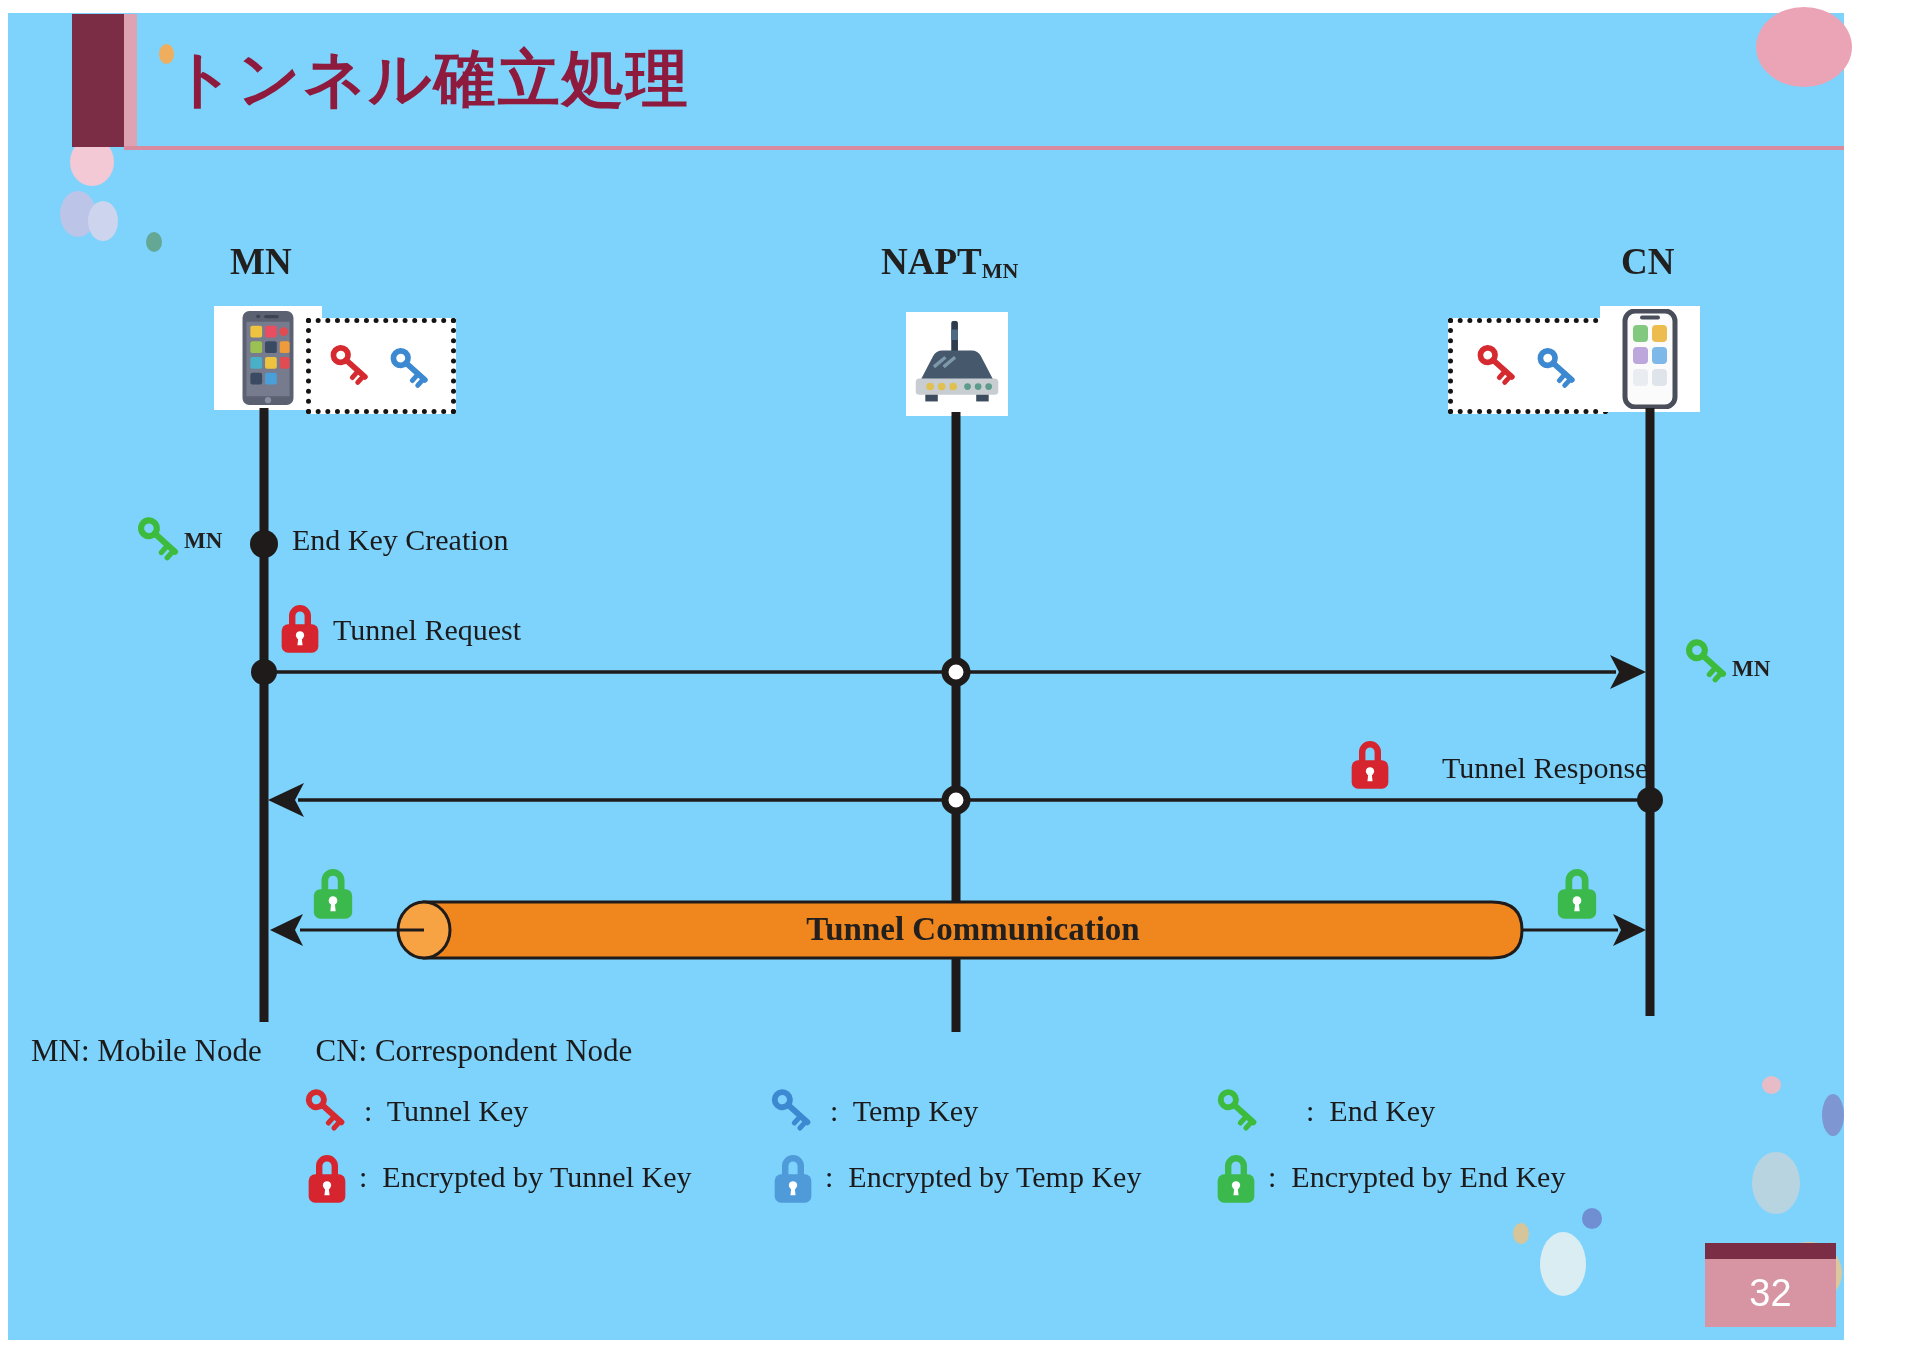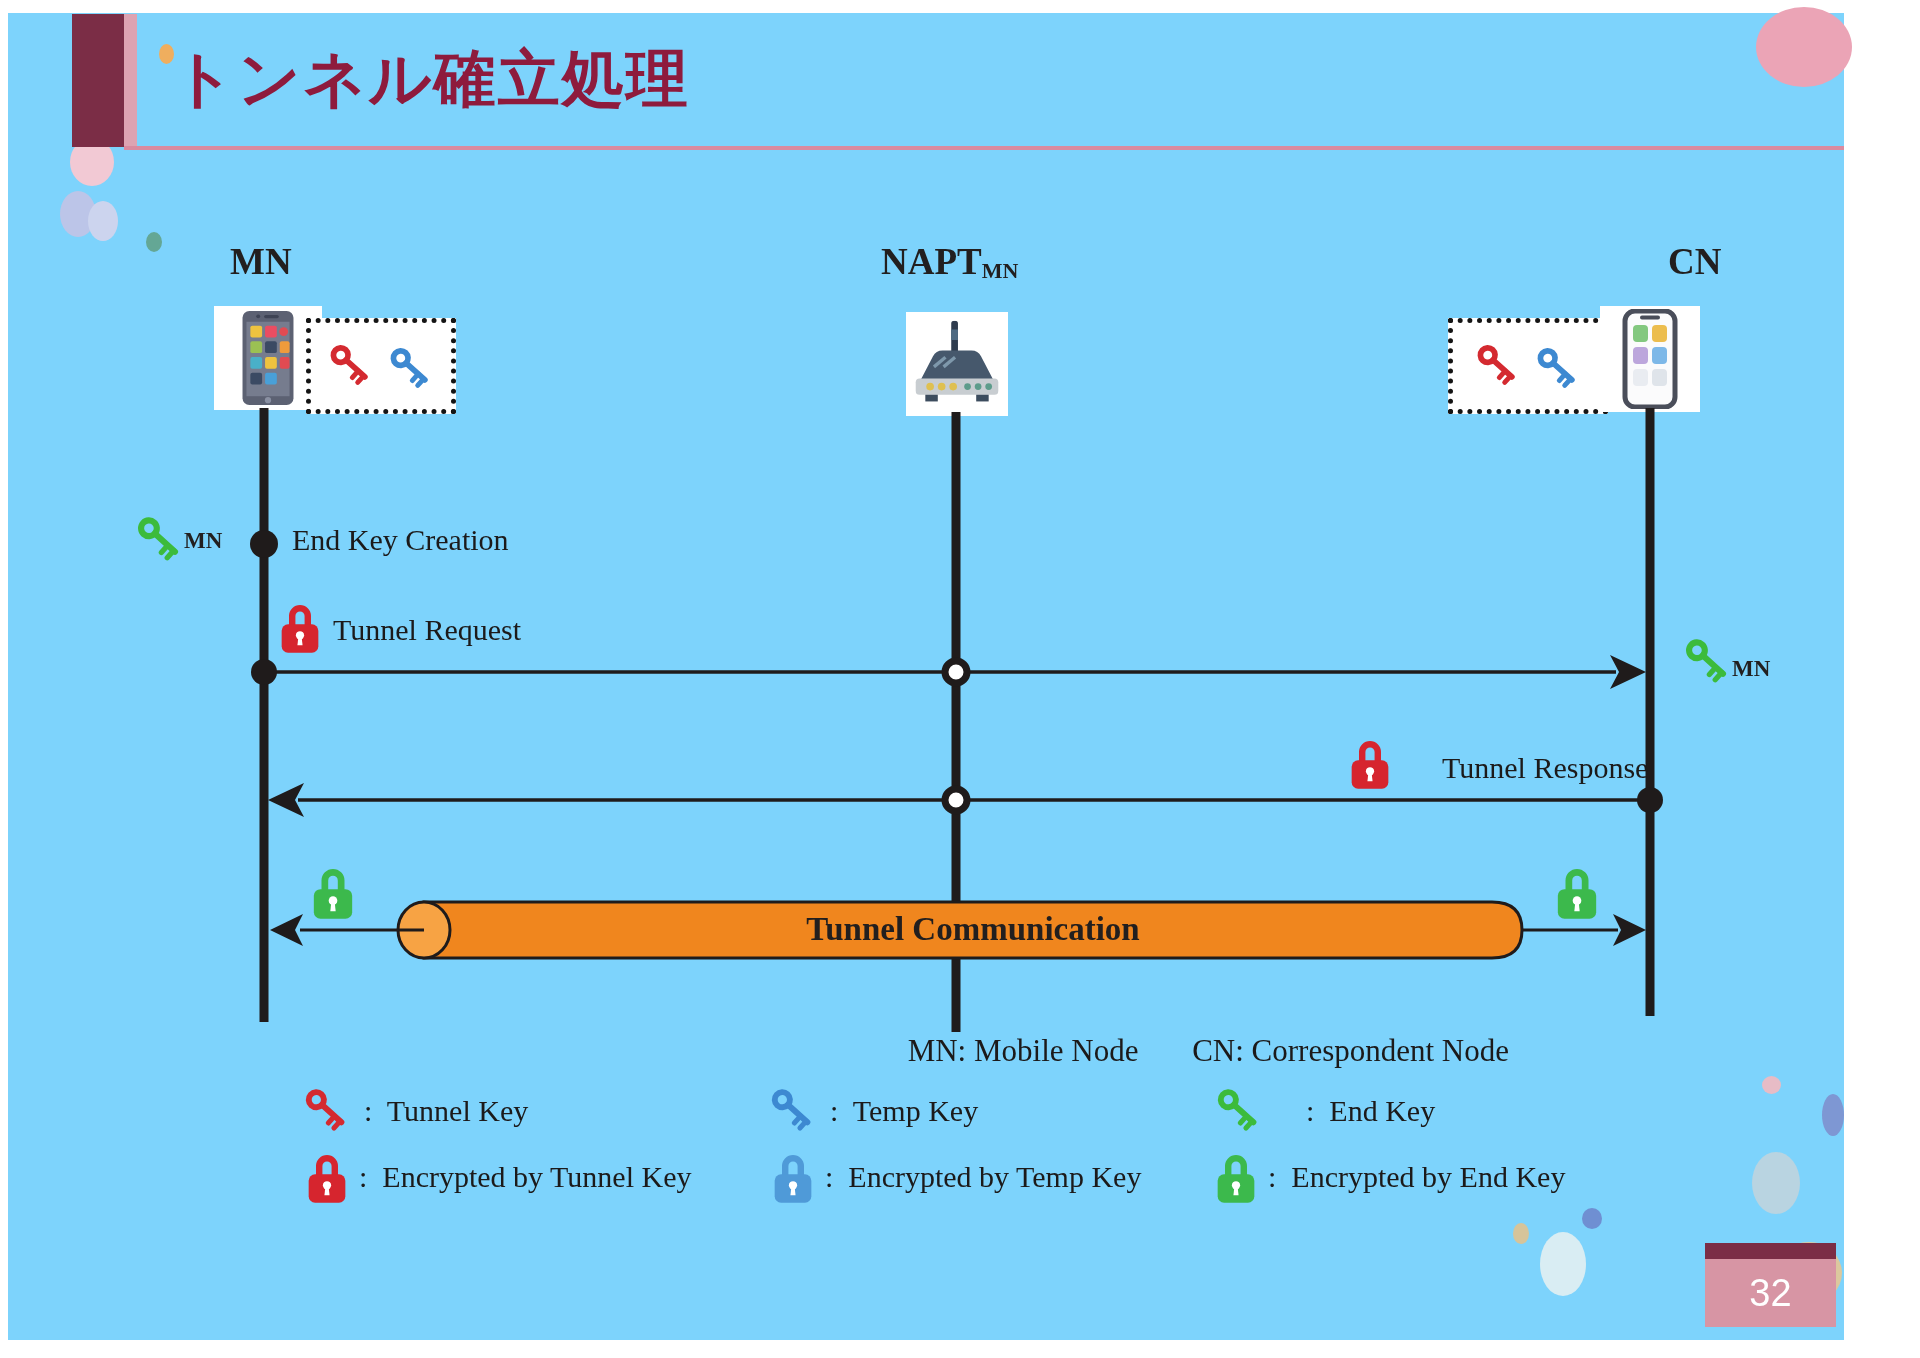--- a/index.html
+++ b/index.html
@@ -22,21 +22,21 @@
   
   .white-box{position:absolute;background:#ffffff;display:flex;align-items:center;justify-content:center;}
   .dotted-box{position:absolute;background:#ffffff;border:5px dotted #141414;
       display:flex;align-items:center;justify-content:center;gap:8px;}
   
   .evt{position:absolute;font-size:30px;color:#1c1a1a;white-space:pre;}
   .keylabel{position:absolute;font-size:23px;font-weight:bold;color:#221f1f;}
   .tunnel-label{position:absolute;left:424px;top:911px;width:1098px;text-align:center;
       font-size:33px;font-weight:bold;color:#221f1f;}
   
-  .abbr-row{position:absolute;left:8px;top:1033px;width:1524px;text-align:right;font-size:31px;}
+  .abbr-row{position:absolute;left:8px;top:1033px;width:1524px;text-align:left;font-size:31px;}
   .abbr-row span{margin:0 23px;}
   .legend-item{position:absolute;display:flex;align-items:center;gap:10px;}
   .legend-item .txt{font-size:30px;white-space:pre;}
   
   .pagebox{position:absolute;left:1705px;top:1243px;width:131px;height:84px;z-index:5;}
   .pagebox .bar{height:16px;background:#7b2d46;}
   .pagebox .body{height:68px;background:#d795a4;color:#ffffff;
       font-family:"Liberation Sans", sans-serif;font-size:38px;
       display:flex;align-items:center;justify-content:center;}
   svg.icon{display:block;}
@@ -129,21 +129,21 @@
     <div class="title-strip"></div>
     <div class="title-underline"></div>
     <h1 class="page-title" style="margin:0;">トンネル確立処理</h1>
 
     <div class="node-label" style="left:222px;top:227px;">
       <span>MN</span>
     </div>
     <div class="node-label" style="left:873px;top:227px;">
       <span>NAPT</span><span class="sub">MN</span>
     </div>
-    <div class="node-label" style="left:1613px;top:227px;margin-left:47px;">
+    <div class="node-label" style="left:1613px;top:227px;">
       <span>CN</span>
     </div>
 
     <div class="white-box" style="left:206px;top:293px;width:108px;height:104px;">
       <svg class="icon" width="56" height="98" viewBox="0 0 56 100">
           <use href="#sym-phone-mn"></use>
         </svg>
     </div>
     <div class="dotted-box" style="left:298px;top:305px;width:140px;height:86px;">
       <svg class="icon" width="52" height="52" viewBox="0 0 64 64" stroke="#d42a30">

